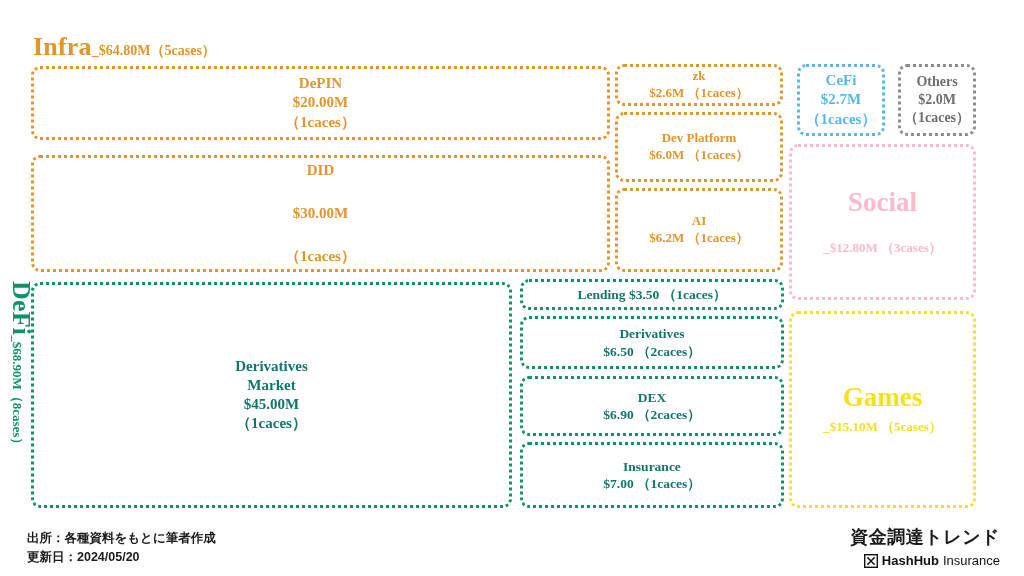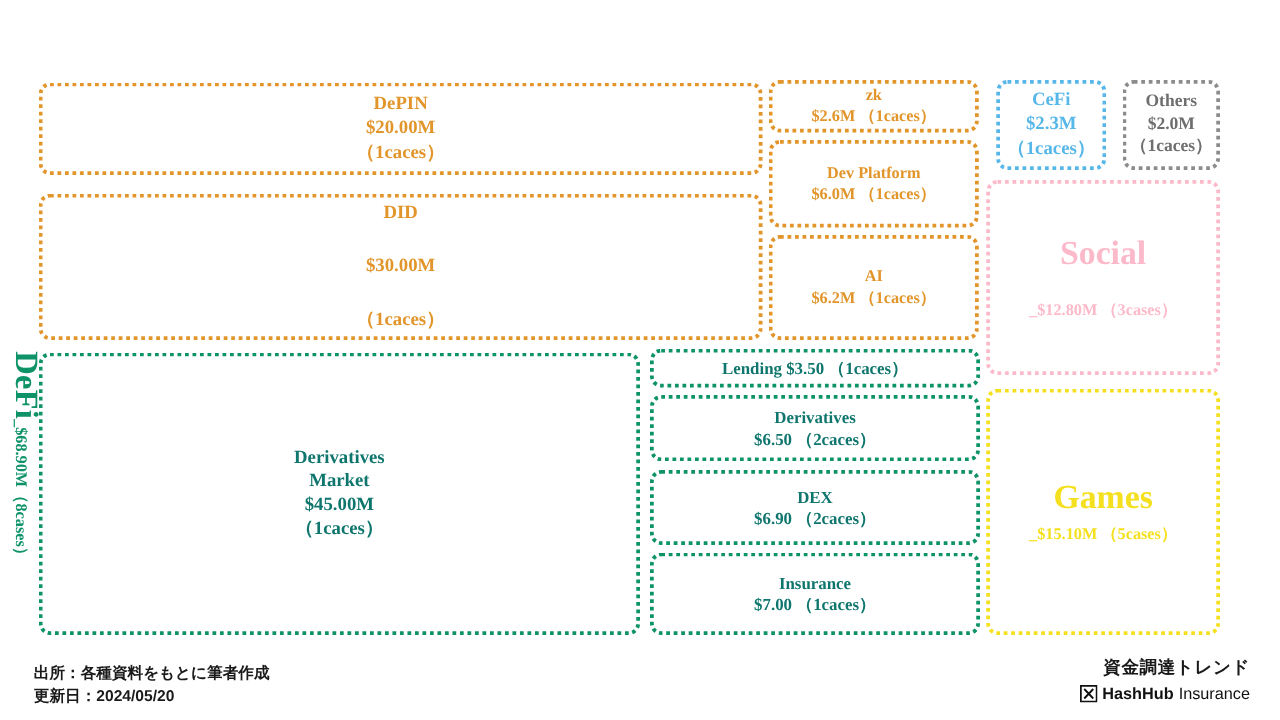--- a/index.html
+++ b/index.html
@@ -54,38 +54,41 @@
   #footer-left{
     position:absolute;left:27px;top:529px;
     font-family:"Liberation Sans","DejaVu Sans",sans-serif;
     font-size:12.5px;font-weight:bold;color:#1a1a1a;line-height:1.55;
   }
   #footer-right{
     position:absolute;right:24px;top:525px;text-align:right;
   }
   #footer-right .ttl{
     font-family:"Liberation Sans","DejaVu Sans",sans-serif;
-    font-size:14px;font-weight:bold;color:#1a1a1a;letter-spacing:.5px;
+    font-size:18px;font-weight:bold;color:#1a1a1a;letter-spacing:.5px;
   }
   #brand{display:flex;align-items:center;justify-content:flex-end;gap:4px;margin-top:4px;}
   #brand .mark{display:inline-block;width:14px;height:14px;}
   #brand .bn{
     font-family:"Liberation Sans","DejaVu Sans",sans-serif;
     font-size:13px;font-weight:bold;color:#111;
   }
   #brand .br{
     font-family:"Liberation Sans","DejaVu Sans",sans-serif;
     font-size:13px;font-weight:normal;color:#111;
   }
 </style>
 </head>
 <body>
 
 <div id="canvas">
 
+  <div class="grp-label" id="infra-label">
+    <span class="nm t-orange">Infra</span><span class="sub t-orange">_$64.80M</span><span class="sub t-orange">（5cases）</span>
+  </div>
 
   <div class="grp-label" id="defi-label">
     <span class="nm t-green">DeFi</span><span class="sub t-green">_$68.90M</span><span class="sub t-green">（8cases）</span>
   </div>
 
   <div class="box c-orange" style="left:31px;top:66px;width:579px;height:74px;font-size:15px;">
     <span class="ln">DePIN</span>
     <span class="ln">$20.00M</span>
     <span class="ln">（1caces）</span>
   </div>
@@ -106,21 +109,21 @@
     <span class="ln">$6.0M （1caces）</span>
   </div>
 
   <div class="box c-orange" style="left:615px;top:188px;width:168px;height:84px;font-size:13px;">
     <span class="ln">AI</span>
     <span class="ln">$6.2M （1caces）</span>
   </div>
 
   <div class="box c-blue" style="left:797px;top:64px;width:88px;height:72px;font-size:15px;">
     <span class="ln">CeFi</span>
-    <span class="ln">$2.3M</span>
+    <span class="ln">$2.7M</span>
     <span class="ln">（1caces）</span>
   </div>
 
   <div class="box c-gray" style="left:898px;top:64px;width:78px;height:72px;font-size:14px;">
     <span class="ln">Others</span>
     <span class="ln">$2.0M</span>
     <span class="ln">（1caces）</span>
   </div>
 
   <div class="box c-pink bigbox" style="left:789px;top:144px;width:187px;height:156px;gap:16px;">

